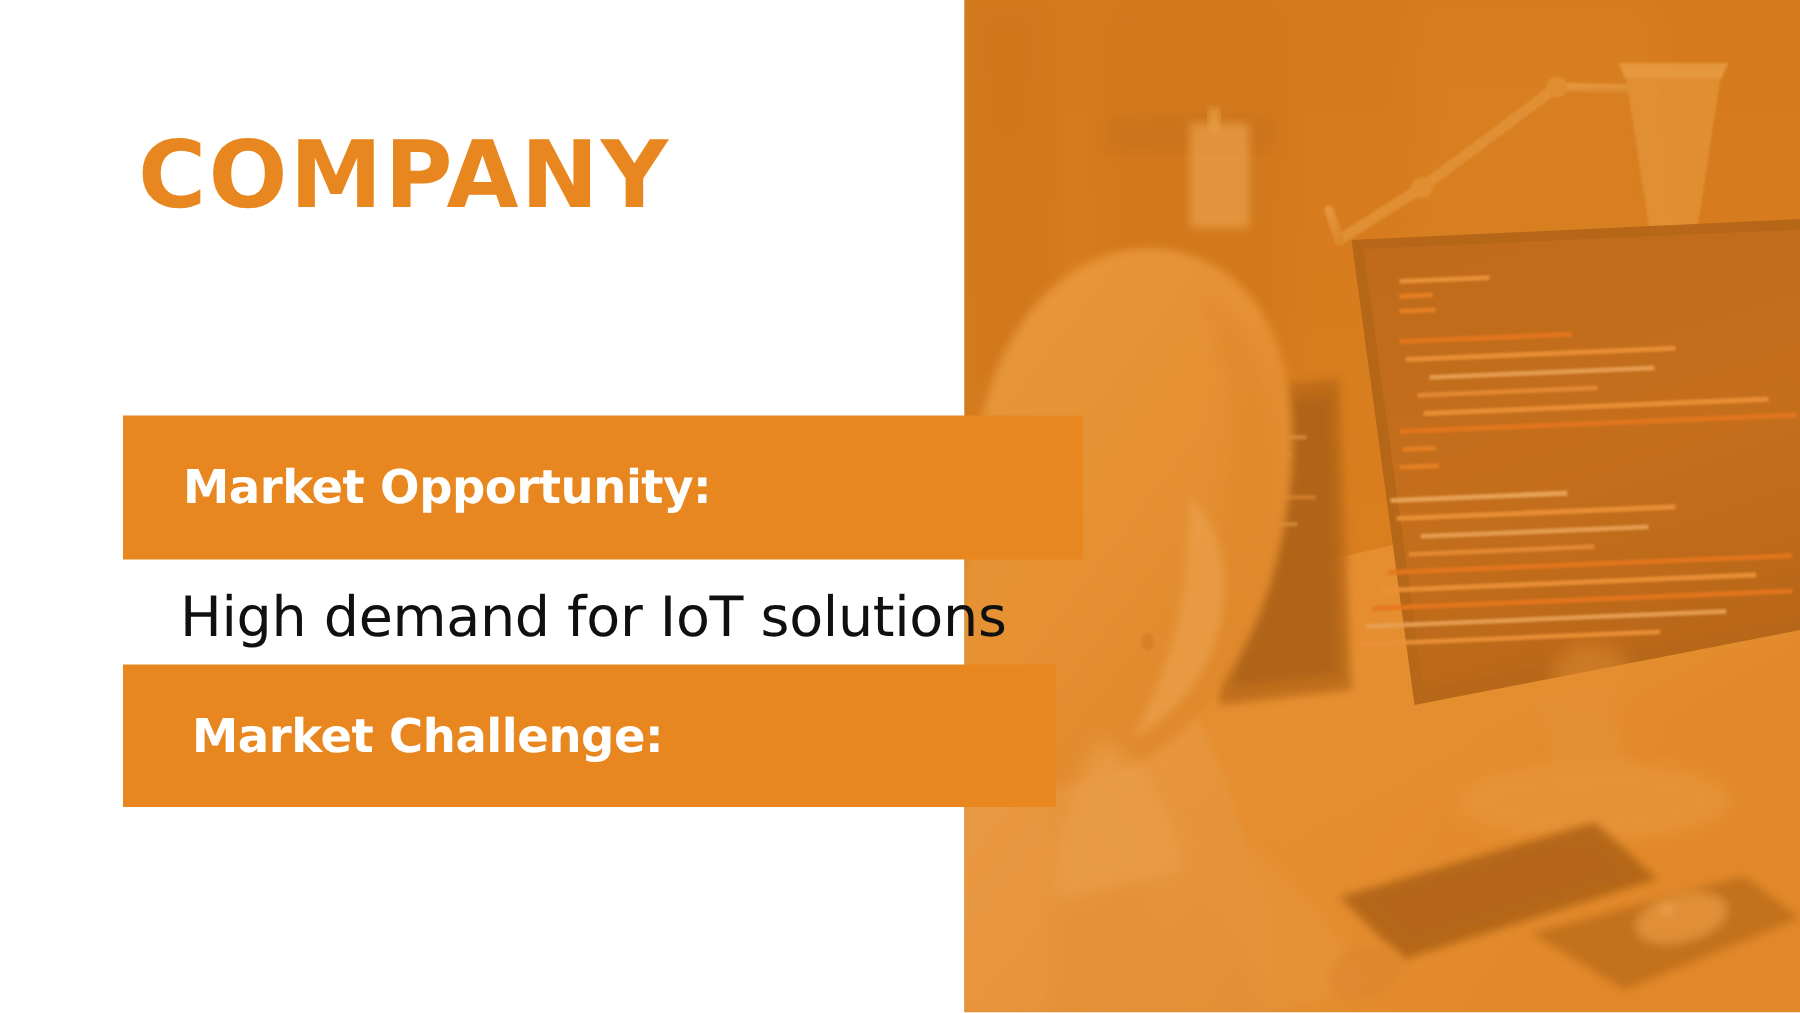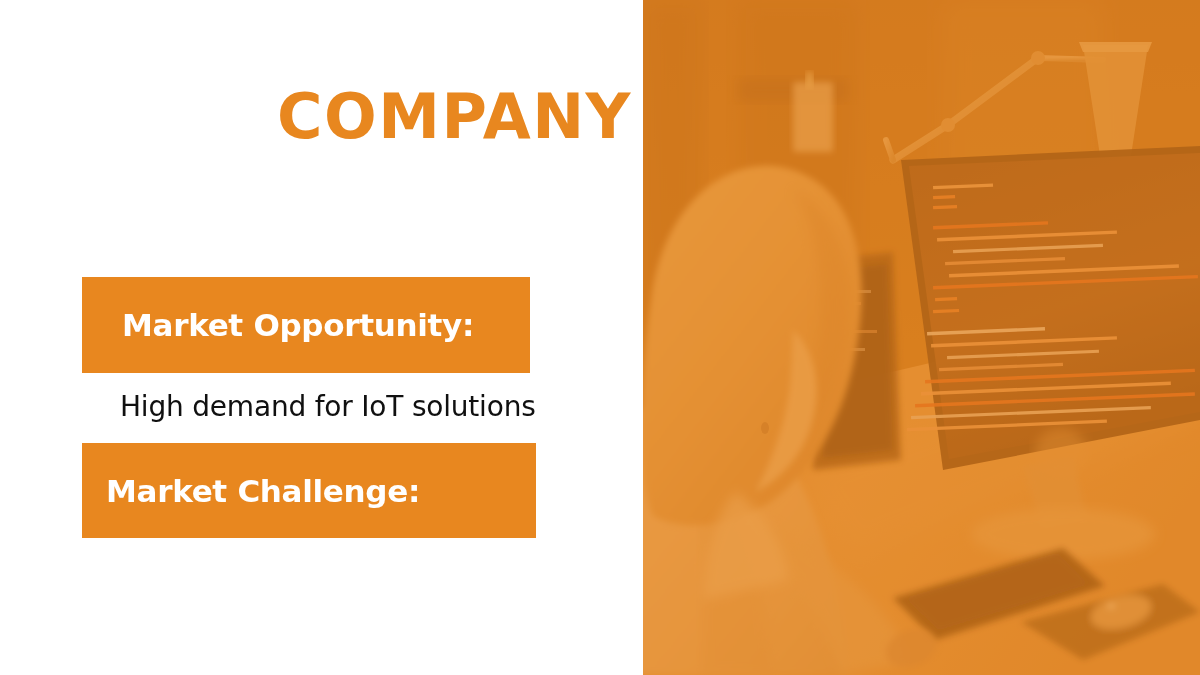--- a/index.html
+++ b/index.html
@@ -47,21 +47,20 @@
     mix-blend-mode: normal;
     pointer-events: none;
   }
 
   
   .title-block {
     position: absolute;
     left: 92px;
     top: 78px;
     width: 540px;
-    text-align: right;
   }
   .title-line {
     font-family: "DejaVu Sans", sans-serif;
     font-weight: 700;
     font-size: 62px;
     line-height: 78px;
     letter-spacing: 1.5px;
     color: #e8871f;
     text-transform: uppercase;
     white-space: nowrap;
@@ -77,39 +76,39 @@
   .bar-label {
     font-family: "DejaVu Sans", sans-serif;
     font-weight: 700;
     font-size: 31px;
     letter-spacing: -0.3px;
     color: #ffffff;
     white-space: nowrap;
   }
   .bar-1 {
     top: 277px;
-    width: 448px;
+    width: 640px;
     height: 96px;
     padding-left: 40px;
     box-sizing: border-box;
   }
   .bar-2 {
     top: 443px;
-    width: 454px;
+    width: 622px;
     height: 95px;
-    padding-left: 24px;
+    padding-left: 46px;
     box-sizing: border-box;
   }
 
   .body-line {
     position: absolute;
     left: 120px;
     font-family: "DejaVu Sans", sans-serif;
     font-weight: 400;
-    font-size: 28px;
+    font-size: 37px;
     letter-spacing: -0.2px;
     color: #101010;
     white-space: nowrap;
   }
   .body-1 { top: 390px; }
   .body-2 { top: 552px; }
 </style>
 </head>
 <body>
 

